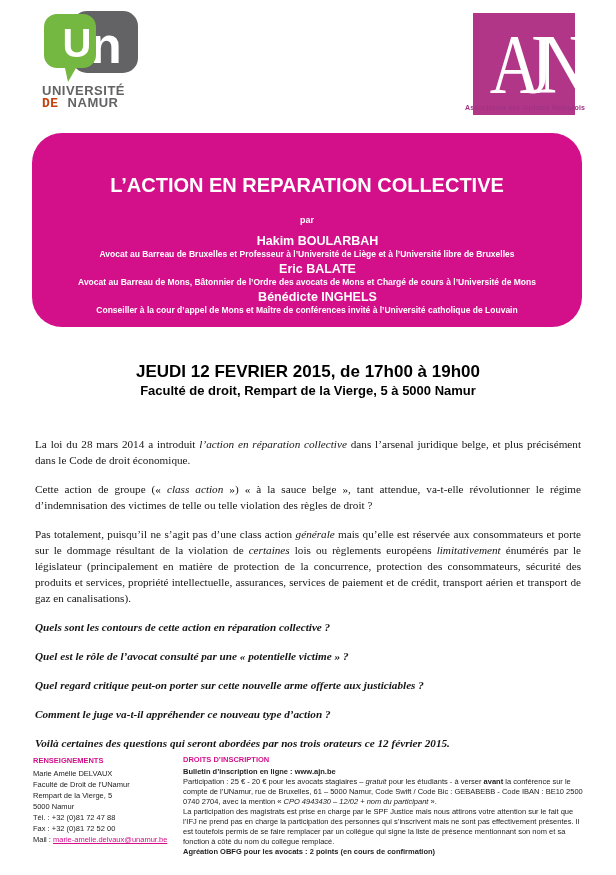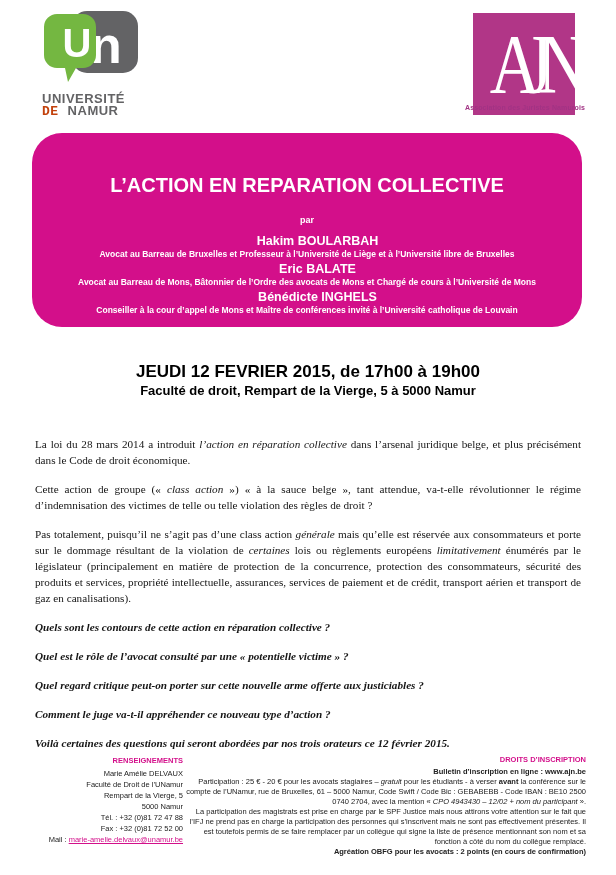--- a/index.html
+++ b/index.html
@@ -2,21 +2,21 @@
 <html><head>
 <meta charset="utf-8">
 <style>
   html,body{margin:0;padding:0;background:#ffffff;}
   .page{position:relative;width:616px;height:875px;background:#ffffff;overflow:hidden;
         font-family:"Liberation Sans",sans-serif;margin:0 auto;}
 
   
   .unamur-logo{position:absolute;left:42px;top:8px;width:110px;}
   .unamur-logo svg{display:block;}
-  .unamur-text{margin-top:11px;font-weight:bold;font-size:13px;line-height:12px;
+  .unamur-text{margin-top:3px;font-weight:bold;font-size:13px;line-height:12px;
                letter-spacing:0.5px;color:#636365;}
   .unamur-de{color:#c2410c;margin-right:9px;font-family:Liberation Mono, monospace;}
 
   .ajn-square{position:absolute;left:473px;top:13px;width:102px;height:102px;
               background:#b13687;color:#ffffff;overflow:hidden;
               display:flex;align-items:center;justify-content:center;}
   .ajn-letters{font-family:"Liberation Serif",serif;font-size:70px;line-height:85px;
                letter-spacing:-15px;margin-right:-15px;transform:scaleY(1.22);}
   .ajn-caption{position:absolute;left:458px;top:104px;width:134px;text-align:center;
                font-size:7px;font-weight:bold;color:#a23384;letter-spacing:0.1px;}
@@ -37,21 +37,21 @@
 
   
   .body-text{position:absolute;left:35px;top:436px;width:546px;
              font-family:"Liberation Serif",serif;font-size:11.2px;line-height:16px;
              text-align:justify;color:#151515;}
   .body-text p{margin:0 0 13px 0;}
   .question{font-weight:bold;font-style:italic;text-align:left;margin:0 0 10px 0;}
 
   
   .footer{position:absolute;left:33px;top:755px;width:553px;display:flex;
-          font-size:7.5px;color:#222222;text-align:right;}
+          font-size:7.5px;color:#222222;}
   .footer-left{width:150px;flex:none;line-height:11px;}
   .footer-right{flex:1;line-height:10px;}
   .footer-header{color:#d30f8a;font-weight:bold;margin-bottom:2px;}
   .footer-line{white-space:nowrap;}
   .mail-link{color:#d30f8a;text-decoration:underline;cursor:pointer;}
   .bold-line{font-weight:bold;}
 </style>
 </head>
 <body>
 

